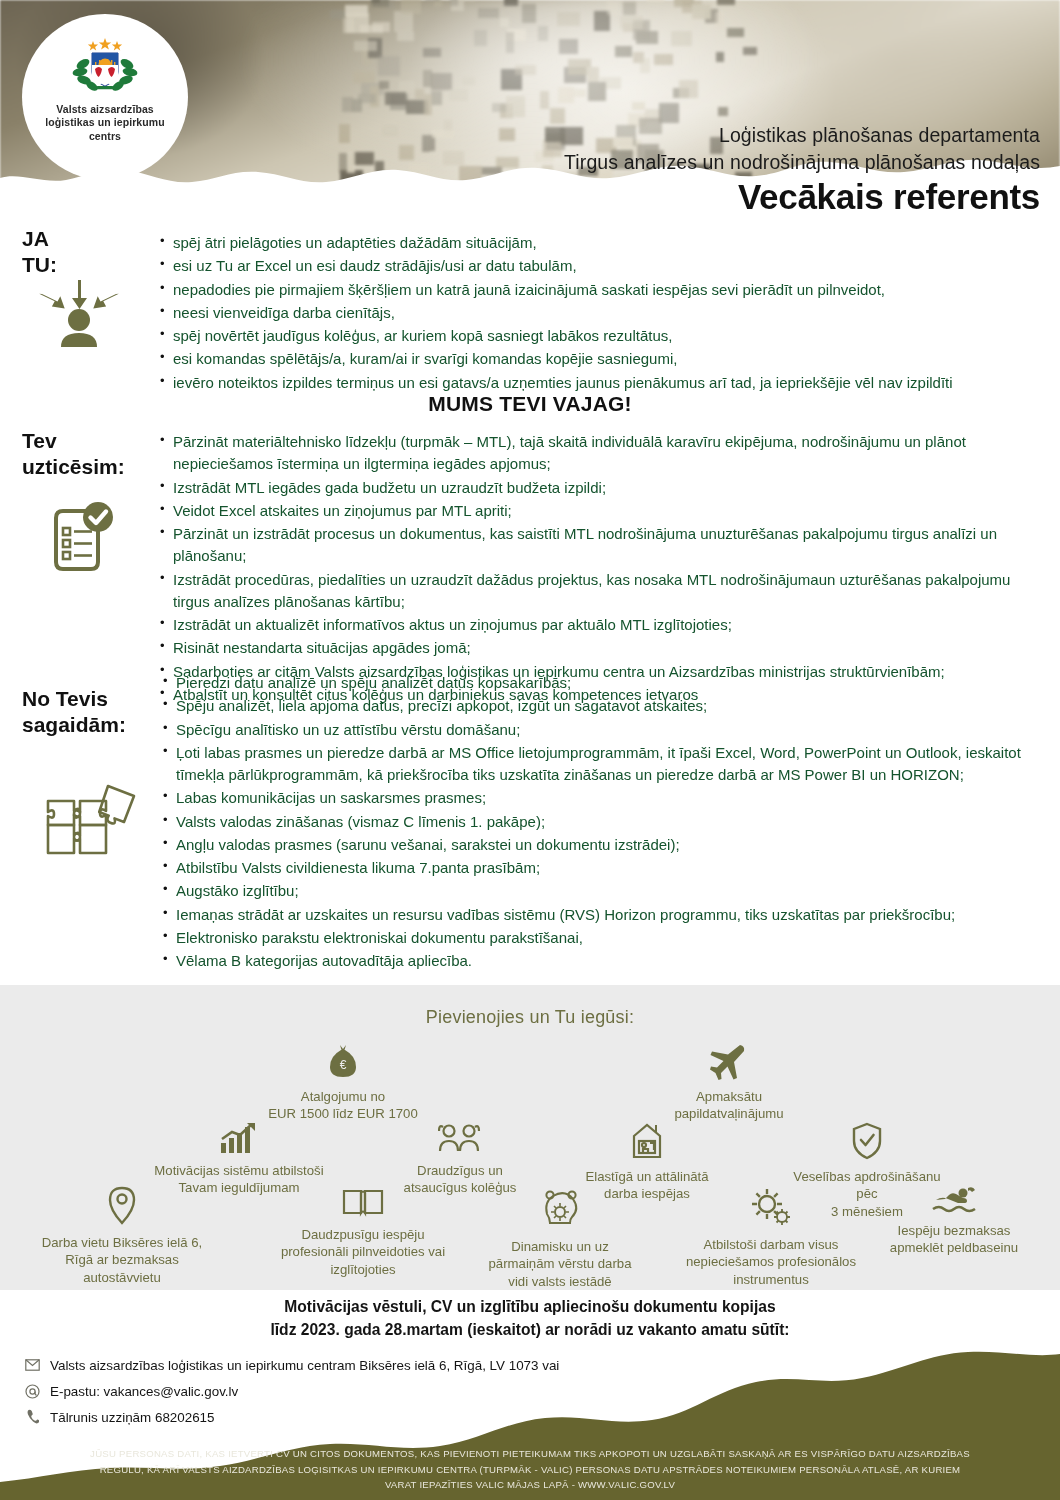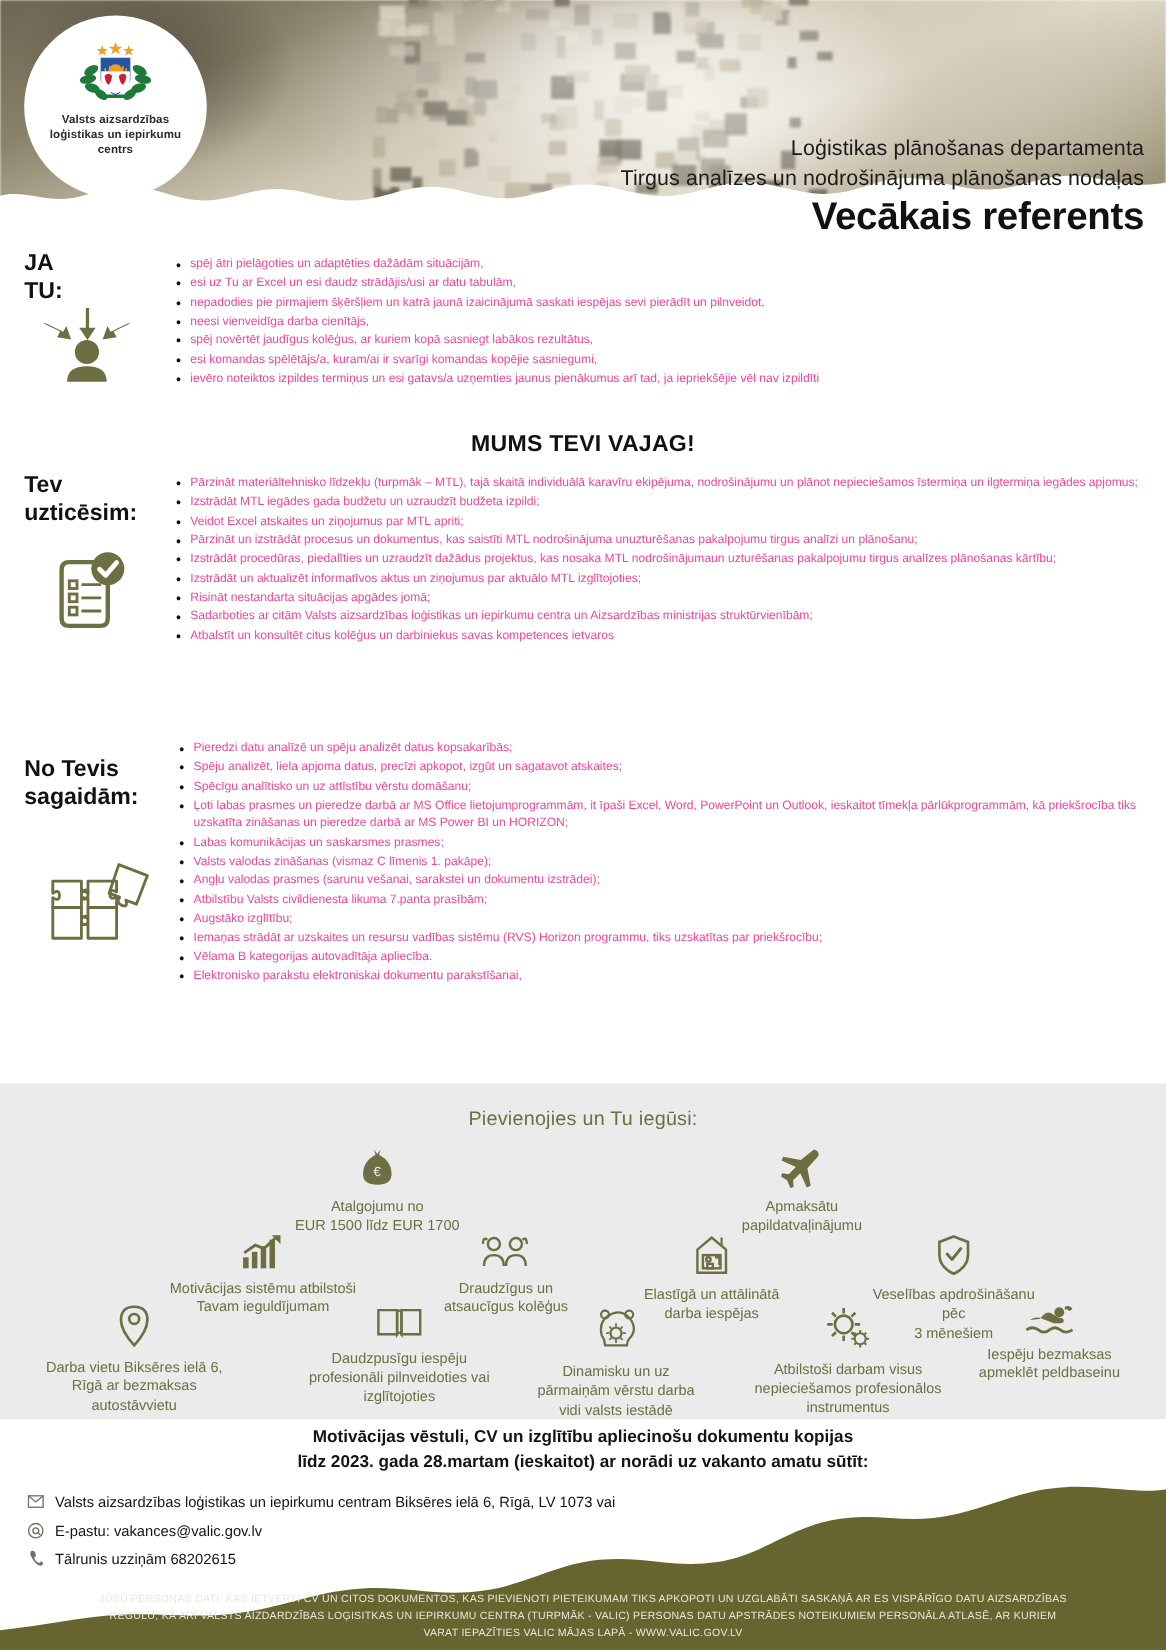--- a/index.html
+++ b/index.html
@@ -64,21 +64,21 @@
   }
 
   
   .sec{ position:absolute; }
   .sec-label{
     position:absolute; font-weight:700; font-size:21px; color:#111; line-height:1.22;
   }
   .sec-icon{ position:absolute; }
   ul.bl{ list-style:none; }
   ul.bl li{
-    position:relative; padding-left:13px; font-size:11px; line-height:1.485; color:#ec4899;
+    position:relative; padding-left:13px; font-size:15px; line-height:1.485; color:#14532d;
     margin-bottom:1px;
   }
   ul.bl li:before{
     content:"•"; position:absolute; left:0; top:-1px; font-size:13px; color:#111;
   }
   .center-title{
     position:absolute; width:1060px; text-align:center;
     font-size:21px; font-weight:700; color:#111; letter-spacing:.2px;
   }
 
@@ -424,22 +424,22 @@
       <li>Pieredzi datu analīzē un spēju analizēt datus kopsakarībās;</li>
       <li>Spēju analizēt, liela apjoma datus, precīzi apkopot, izgūt un sagatavot atskaites;</li>
       <li>Spēcīgu analītisko un uz attīstību vērstu domāšanu;</li>
       <li>Ļoti labas prasmes un pieredze darbā ar MS Office lietojumprogrammām, it īpaši Excel, Word, PowerPoint un Outlook, ieskaitot tīmekļa pārlūkprogrammām, kā priekšrocība tiks uzskatīta zināšanas un pieredze darbā ar MS Power BI un HORIZON;</li>
       <li>Labas komunikācijas un saskarsmes prasmes;</li>
       <li>Valsts valodas zināšanas (vismaz C līmenis 1. pakāpe);</li>
       <li>Angļu valodas prasmes (sarunu vešanai, sarakstei un dokumentu izstrādei);</li>
       <li>Atbilstību Valsts civildienesta likuma 7.panta prasībām;</li>
       <li>Augstāko izglītību;</li>
       <li>Iemaņas strādāt ar uzskaites un resursu vadības sistēmu (RVS) Horizon programmu, tiks uzskatītas par priekšrocību;</li>
+      <li>Elektronisko parakstu elektroniskai dokumentu parakstīšanai,</li>
       <li>Vēlama B kategorijas autovadītāja apliecība.</li>
-      <li>Elektronisko parakstu elektroniskai dokumentu parakstīšanai,</li>
     </ul>
 </div>
 
 <div class="benefits">
   <div class="benefits-title">Pievienojies un Tu iegūsi:</div>
   <div id="benefits-items">
       <div class="bitem" style="left: 226px; top: 59px; width: 234px;"><span class="ic"><svg width="30" height="36" viewBox="0 0 30 36">
             <path fill="#6d6f42" d="M12,1 l3,4 l3,-4 l-1.5,5 h-3 Z"></path>
             <path fill="#6d6f42" d="M13,6 h4 q11,6 11,17 q0,10 -13,10 q-13,0 -13,-10 q0,-11 11,-17 Z"></path>
             <text x="15" y="25" text-anchor="middle" font-size="12" fill="#ebebeb" font-family="Liberation Sans,sans-serif">€</text>

